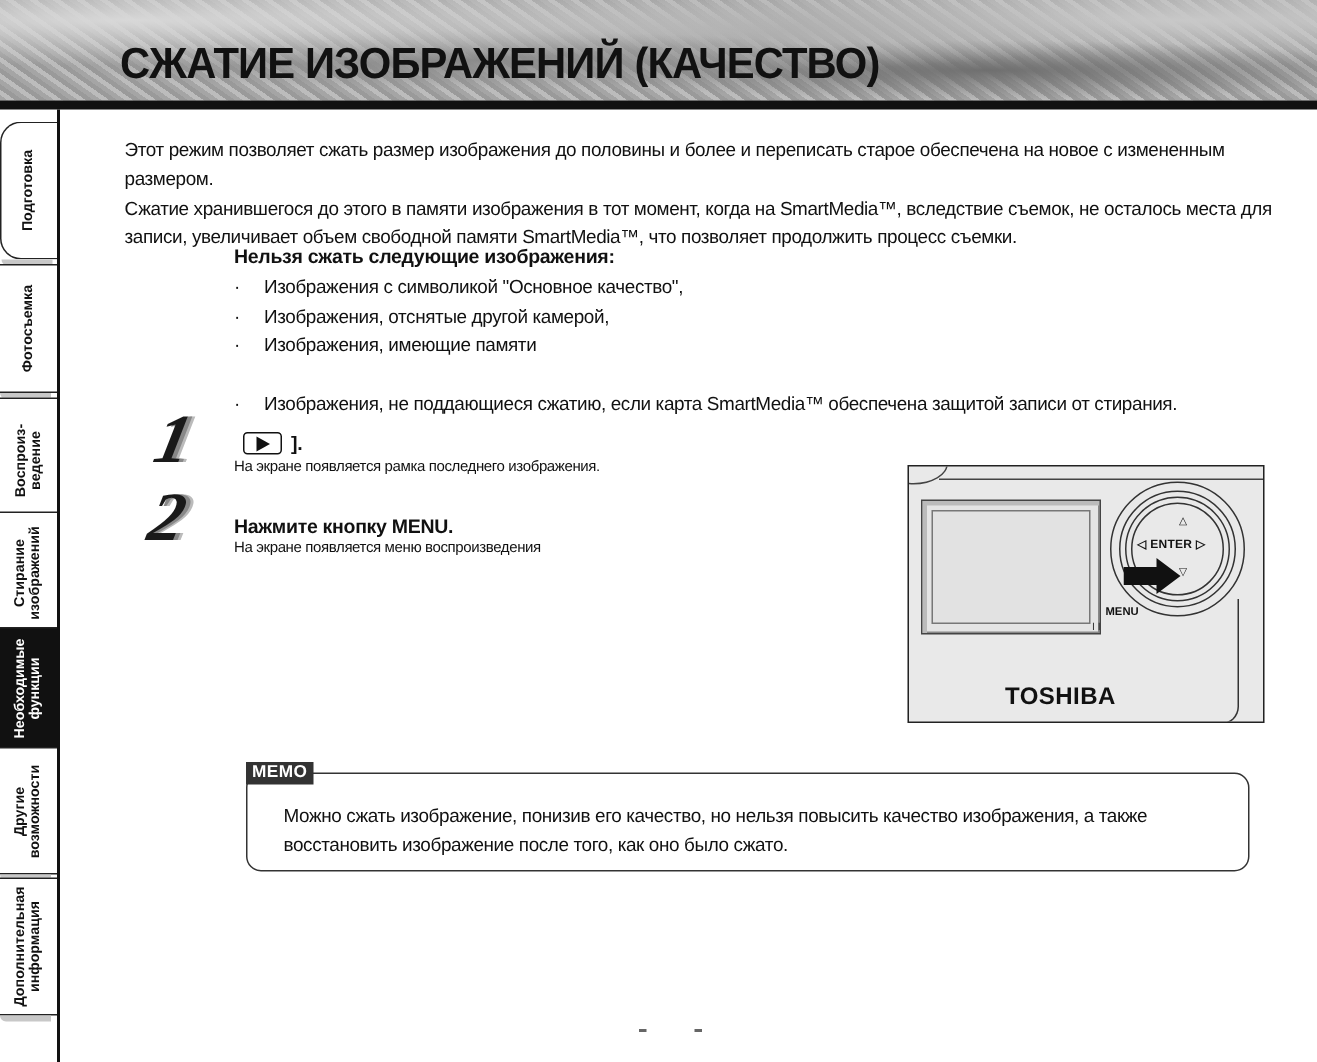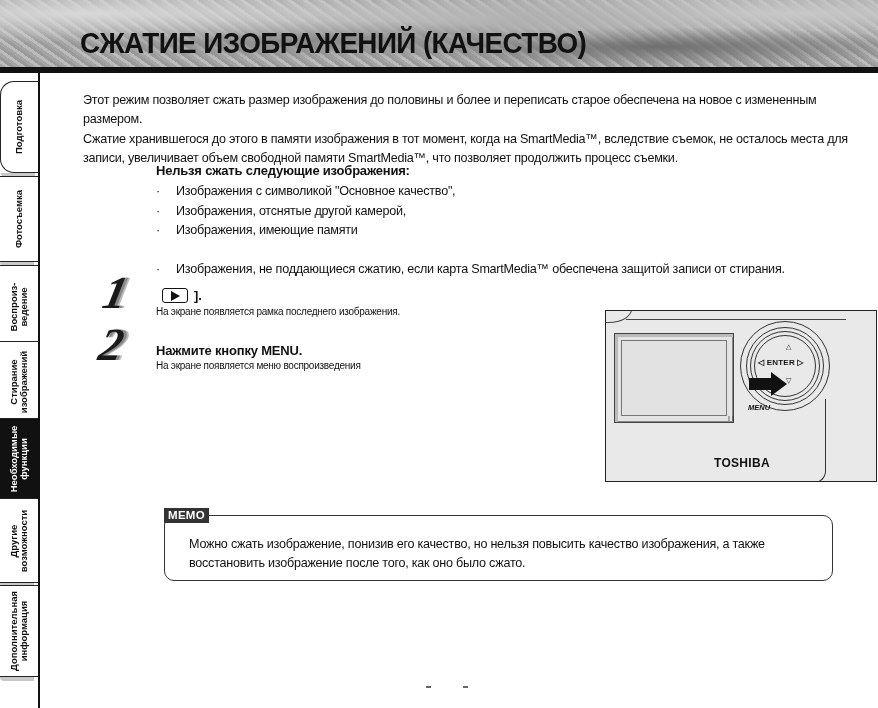--- a/index.html
+++ b/index.html
@@ -70,29 +70,29 @@
   .step-desc { position:absolute; left:156px; font-size:10px; letter-spacing:-0.25px; }
   .play-icon {
     display:inline-flex; align-items:center; justify-content:center;
     width:26px; height:15px; border:1.5px solid #111; border-radius:3px; margin:0 6px;
   }
   .play-icon span {
     width:0; height:0; border-top:5px solid transparent; border-bottom:5px solid transparent; border-left:9px solid #111;
   }
 
   
-  .camera { position:absolute; left:605px; top:310px; width:272px; height:172px; border:1px solid #222; background:#e9e9e9; overflow:hidden; }
+  .camera { position:absolute; left:605px; top:310px; width:238px; height:172px; border:1px solid #222; background:#e9e9e9; overflow:hidden; }
   .cam-lcd { position:absolute; left:8px; top:22px; width:120px; height:90px; border:1px solid #444; background:#e4e4e4; box-shadow: inset 3px 3px 0 #bbb, inset -1px -1px 0 #888; }
   .cam-lcd-inner { position:absolute; left:6px; top:6px; right:6px; bottom:6px; border:1px solid #777; background:#e2e2e2; }
   .cam-ring { position:absolute; border-radius:50%; border:1px solid #333; }
   .cam-enter { position:absolute; left:152px; top:47px; font-size:8px; font-weight:bold; letter-spacing:0.2px; }
   .cam-up { position:absolute; left:180px; top:32px; font-size:7px; }
   .cam-down { position:absolute; left:180px; top:66px; font-size:7px; }
-  .cam-menu { position:absolute; left:142px; top:92px; font-size:7.5px; font-weight:bold;font-style:italic; }
-  .cam-brand { position:absolute; left:64px; top:145px; font-size:12px; font-weight:bold; letter-spacing:0.3px;margin-left:44px; }
+  .cam-menu { position:absolute; left:131px; top:92px; font-size:7.5px; font-weight:bold; }
+  .cam-brand { position:absolute; left:64px; top:145px; font-size:16px; font-weight:bold; letter-spacing:0.3px; }
   .cam-arrow { position:absolute; left:143px; top:61px; }
   .cam-strap { position:absolute; left:196px; top:88px; width:24px; height:84px; border-right:1px solid #333; border-bottom:1px solid #333; border-radius:0 0 12px 0; }
   .cam-top { position:absolute; left:-20px; top:-16px; width:46px; height:28px; border:1px solid #444; border-radius:50%; }
   .cam-top2 { position:absolute; left:20px; top:8px; width:220px; height:1px; background:#444; }
   .cam-marks { position:absolute; left:122px; top:104px; font-size:7px; color:#333; }
 
   
   .memo { position:absolute; left:164px; top:515px; width:669px; height:66px; border:1px solid #333; border-radius:10px; }
   .memo-label {
     position:absolute; left:164px; top:508px; background:#333; color:#fff;

